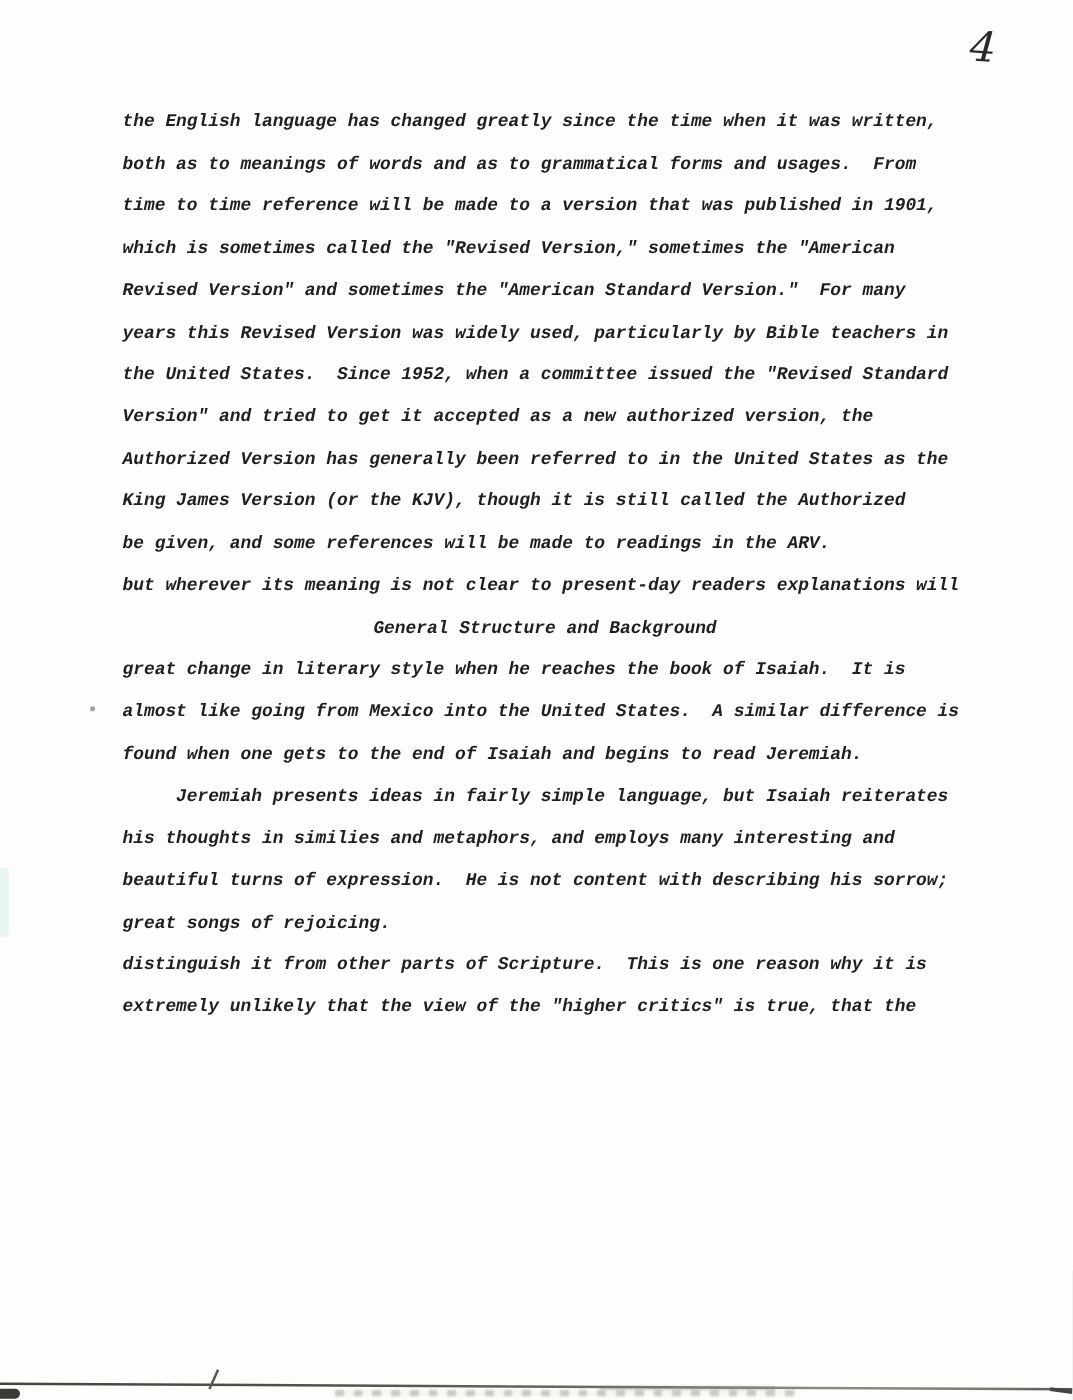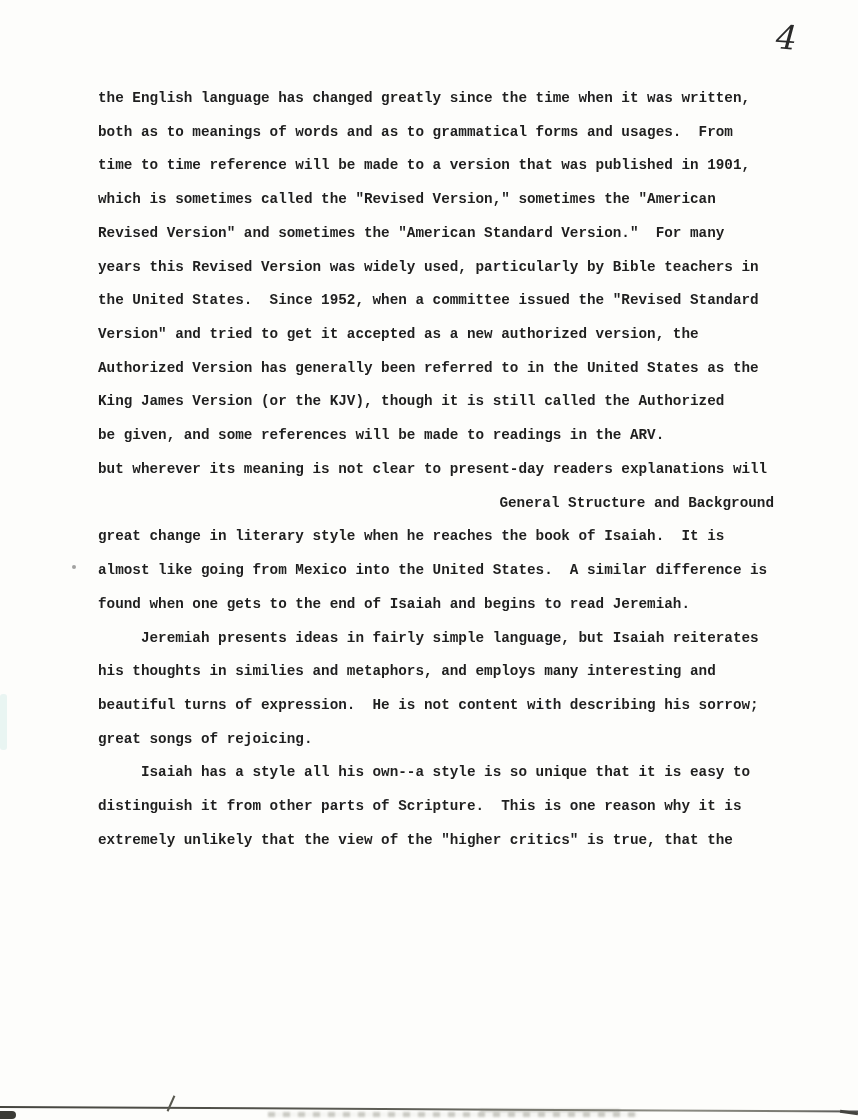--- a/index.html
+++ b/index.html
@@ -28,27 +28,28 @@
   .text-block {
     position: absolute;
     left: 98px;
     top: 82px;
     width: 676px;
     color: #1f1f1f;
     font-size: 14.3px;
     font-weight: bold;
     line-height: 33.72px;
     letter-spacing: 0px;
+    font-style: italic;
   }
   .line {
     white-space: pre;
     height: 33.72px;
   }
   .line.center {
-    text-align: right;
+    text-align: center;
   }
   
   .margin-dot {
     position: absolute;
     left: 72px;
     top: 565px;
     width: 4px;
     height: 4px;
     background: #8a8a8a;
     border-radius: 50%;
@@ -140,21 +141,20 @@
     <div class="line">be given, and some references will be made to readings in the ARV.</div>
     <div class="line">but wherever its meaning is not clear to present-day readers explanations will</div>
     <div class="line center">General Structure and Background</div>
     <div class="line">great change in literary style when he reaches the book of Isaiah.  It is</div>
     <div class="line">almost like going from Mexico into the United States.  A similar difference is</div>
     <div class="line">found when one gets to the end of Isaiah and begins to read Jeremiah.</div>
     <div class="line">     Jeremiah presents ideas in fairly simple language, but Isaiah reiterates</div>
     <div class="line">his thoughts in similies and metaphors, and employs many interesting and</div>
     <div class="line">beautiful turns of expression.  He is not content with describing his sorrow;</div>
     <div class="line">great songs of rejoicing.</div>
-    <div class="line">     Isaiah has a style all his own--a style is so unique that it is easy to</div>
     <div class="line">distinguish it from other parts of Scripture.  This is one reason why it is</div>
     <div class="line">extremely unlikely that the view of the "higher critics" is true, that the</div>
   </div>
 
   <div class="margin-dot"></div>
   <div class="left-edge-smudge"></div>
   <div class="scan-edge-line"></div>
   <div class="scan-slash-mark"></div>
   <div class="scan-smudge-1"></div>
   <div class="scan-smudge-2"></div>

